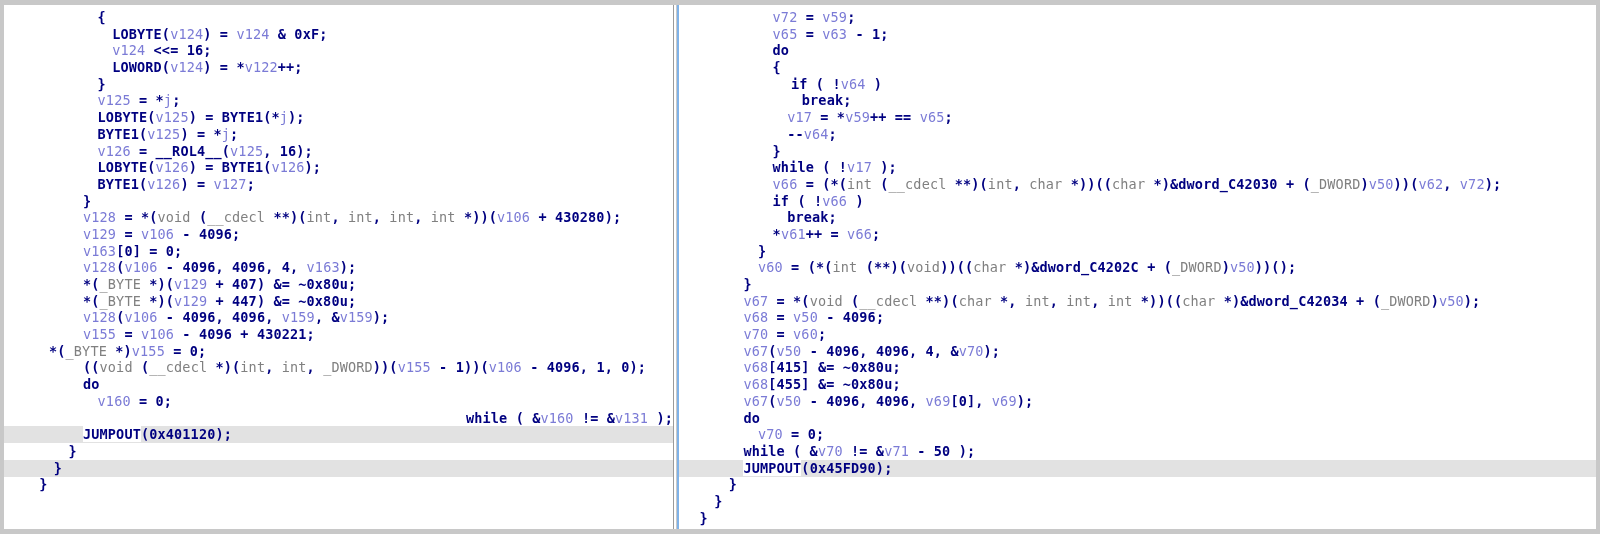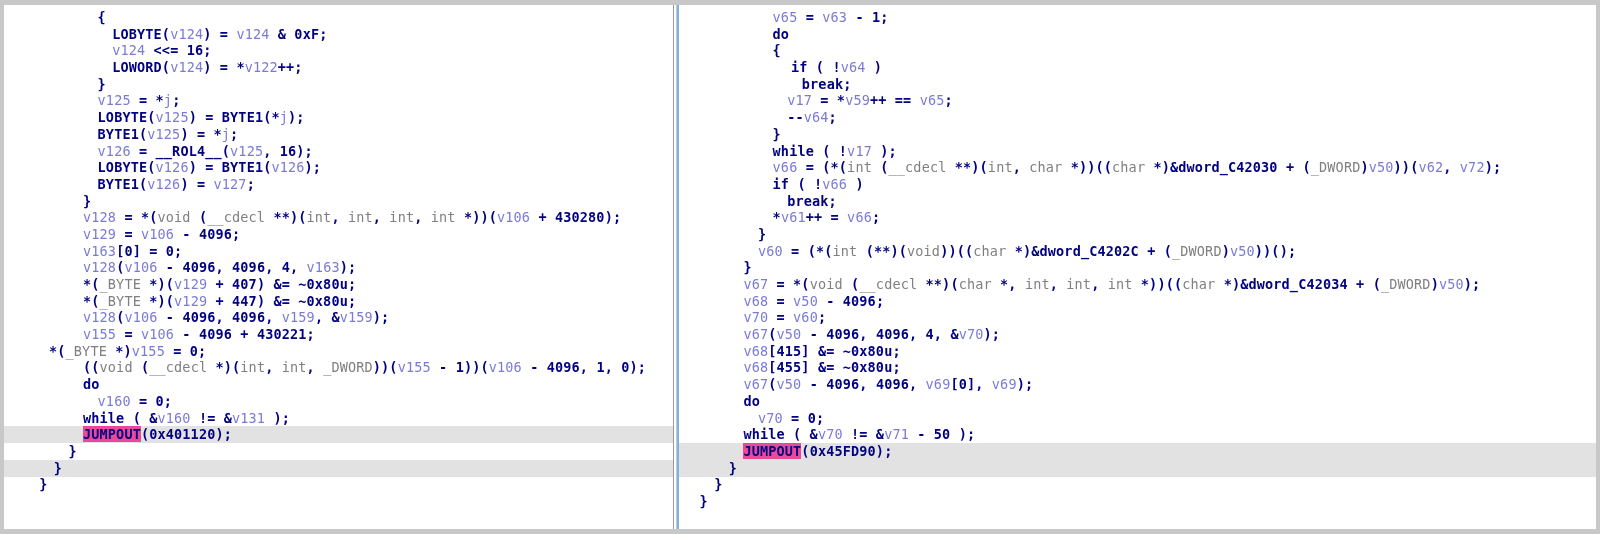--- a/index.html
+++ b/index.html
@@ -87,21 +87,21 @@
   .t-kw   { color: #000080; font-weight: bold; }   
   .t-var  { color: #7b7bd6; }                      
   .t-typ  { color: #808080; }                      
   .t-fn   { color: #000080; font-weight: bold; }   
   .t-glob { color: #000080; font-weight: bold; }   
   .t-num  { color: #000080; font-weight: bold; }   
   .t-pun  { color: #000080; font-weight: bold; }   
   .t-jump {
     color: #000080;
     font-weight: bold;
-    background: #ec4899;
+    background: #ffffff;
   }
 </style>
 </head>
 <body>
 
 <div id="screen">
 
   <div class="pane" id="pane-left">
     <div class="hlband" id="hlband-left" style="top: 454.9px;"></div>
     <div class="code" id="code-left">
@@ -122,33 +122,34 @@
         <div class="ln" style="padding-left: 79px;"><span class="t-var">v163</span><span class="t-pun">[</span><span class="t-num">0</span><span class="t-pun">] = </span><span class="t-num">0</span><span class="t-pun">;</span></div>
         <div class="ln" style="padding-left: 79px;"><span class="t-var">v128</span><span class="t-pun">(</span><span class="t-var">v106</span><span class="t-pun"> - </span><span class="t-num">4096</span><span class="t-pun">, </span><span class="t-num">4096</span><span class="t-pun">, </span><span class="t-num">4</span><span class="t-pun">, </span><span class="t-var">v163</span><span class="t-pun">);</span></div>
         <div class="ln" style="padding-left: 79px;"><span class="t-pun">*(</span><span class="t-typ">_BYTE</span><span class="t-pun"> *)(</span><span class="t-var">v129</span><span class="t-pun"> + </span><span class="t-num">407</span><span class="t-pun">) &amp;= ~</span><span class="t-num">0x80u</span><span class="t-pun">;</span></div>
         <div class="ln" style="padding-left: 79px;"><span class="t-pun">*(</span><span class="t-typ">_BYTE</span><span class="t-pun"> *)(</span><span class="t-var">v129</span><span class="t-pun"> + </span><span class="t-num">447</span><span class="t-pun">) &amp;= ~</span><span class="t-num">0x80u</span><span class="t-pun">;</span></div>
         <div class="ln" style="padding-left: 79px;"><span class="t-var">v128</span><span class="t-pun">(</span><span class="t-var">v106</span><span class="t-pun"> - </span><span class="t-num">4096</span><span class="t-pun">, </span><span class="t-num">4096</span><span class="t-pun">, </span><span class="t-var">v159</span><span class="t-pun">, &amp;</span><span class="t-var">v159</span><span class="t-pun">);</span></div>
         <div class="ln" style="padding-left: 79px;"><span class="t-var">v155</span><span class="t-pun"> = </span><span class="t-var">v106</span><span class="t-pun"> - </span><span class="t-num">4096</span><span class="t-pun"> + </span><span class="t-num">430221</span><span class="t-pun">;</span></div>
         <div class="ln" style="padding-left: 45px;"><span class="t-pun">*(</span><span class="t-typ">_BYTE</span><span class="t-pun"> *)</span><span class="t-var">v155</span><span class="t-pun"> = </span><span class="t-num">0</span><span class="t-pun">;</span></div>
         <div class="ln" style="padding-left: 79px;"><span class="t-pun">((</span><span class="t-typ">void</span><span class="t-pun"> (</span><span class="t-typ">__cdecl</span><span class="t-pun"> *)(</span><span class="t-typ">int</span><span class="t-pun">, </span><span class="t-typ">int</span><span class="t-pun">, </span><span class="t-typ">_DWORD</span><span class="t-pun">))(</span><span class="t-var">v155</span><span class="t-pun"> - </span><span class="t-num">1</span><span class="t-pun">))(</span><span class="t-var">v106</span><span class="t-pun"> - </span><span class="t-num">4096</span><span class="t-pun">, </span><span class="t-num">1</span><span class="t-pun">, </span><span class="t-num">0</span><span class="t-pun">);</span></div>
         <div class="ln" style="padding-left: 79px;"><span class="t-kw">do</span></div>
         <div class="ln" style="padding-left: 93.6px;"><span class="t-var">v160</span><span class="t-pun"> = </span><span class="t-num">0</span><span class="t-pun">;</span></div>
-        <div class="ln" style="padding-left: 79px;"><span class="t-kw">while</span><span class="t-pun"> ( &amp;</span><span class="t-var">v160</span><span class="t-pun"> != &amp;</span><span class="t-var">v131</span><span class="t-pun"> );</span></div>
+        <div class="ln" style="padding-left: 79px; text-align: right;"><span class="t-kw">while</span><span class="t-pun"> ( &amp;</span><span class="t-var">v160</span><span class="t-pun"> != &amp;</span><span class="t-var">v131</span><span class="t-pun"> );</span></div>
         <div class="ln hl" style="padding-left: 79px;"><span class="t-jump">JUMPOUT</span><span class="t-pun">(</span><span class="t-num">0x401120</span><span class="t-pun">);</span></div>
         <div class="ln" style="padding-left: 64.4px;"><span class="t-pun">}</span></div>
         <div class="ln" style="padding-left: 49.8px;"><span class="t-pun">}</span></div>
         <div class="ln" style="padding-left: 35.2px;"><span class="t-pun">}</span></div>
       </div>
   </div>
 
   <div class="pane-divider"></div>
 
   <div class="pane" id="pane-right">
     <div class="hlband" id="hlband-right" style="top: 454.9px;"></div>
     <div class="code" id="code-right">
+        <div class="ln" style="padding-left: 93.6px;"><span class="t-var">v72</span><span class="t-pun"> = </span><span class="t-var">v59</span><span class="t-pun">;</span></div>
         <div class="ln" style="padding-left: 93.6px;"><span class="t-var">v65</span><span class="t-pun"> = </span><span class="t-var">v63</span><span class="t-pun"> - </span><span class="t-num">1</span><span class="t-pun">;</span></div>
         <div class="ln" style="padding-left: 93.6px;"><span class="t-kw">do</span></div>
         <div class="ln" style="padding-left: 93.6px;"><span class="t-pun">{</span></div>
         <div class="ln" style="padding-left: 112px;"><span class="t-kw">if</span><span class="t-pun"> ( !</span><span class="t-var">v64</span><span class="t-pun"> )</span></div>
         <div class="ln" style="padding-left: 122.8px;"><span class="t-kw">break</span><span class="t-pun">;</span></div>
         <div class="ln" style="padding-left: 108.2px;"><span class="t-var">v17</span><span class="t-pun"> = *</span><span class="t-var">v59</span><span class="t-pun">++ == </span><span class="t-var">v65</span><span class="t-pun">;</span></div>
         <div class="ln" style="padding-left: 108.2px;"><span class="t-pun">--</span><span class="t-var">v64</span><span class="t-pun">;</span></div>
         <div class="ln" style="padding-left: 93.6px;"><span class="t-pun">}</span></div>
         <div class="ln" style="padding-left: 93.6px;"><span class="t-kw">while</span><span class="t-pun"> ( !</span><span class="t-var">v17</span><span class="t-pun"> );</span></div>
         <div class="ln" style="padding-left: 93.6px;"><span class="t-var">v66</span><span class="t-pun"> = (*(</span><span class="t-typ">int</span><span class="t-pun"> (</span><span class="t-typ">__cdecl</span><span class="t-pun"> **)(</span><span class="t-typ">int</span><span class="t-pun">, </span><span class="t-typ">char</span><span class="t-pun"> *))((</span><span class="t-typ">char</span><span class="t-pun"> *)&amp;</span><span class="t-glob">dword_C42030</span><span class="t-pun"> + (</span><span class="t-typ">_DWORD</span><span class="t-pun">)</span><span class="t-var">v50</span><span class="t-pun">))(</span><span class="t-var">v62</span><span class="t-pun">, </span><span class="t-var">v72</span><span class="t-pun">);</span></div>

